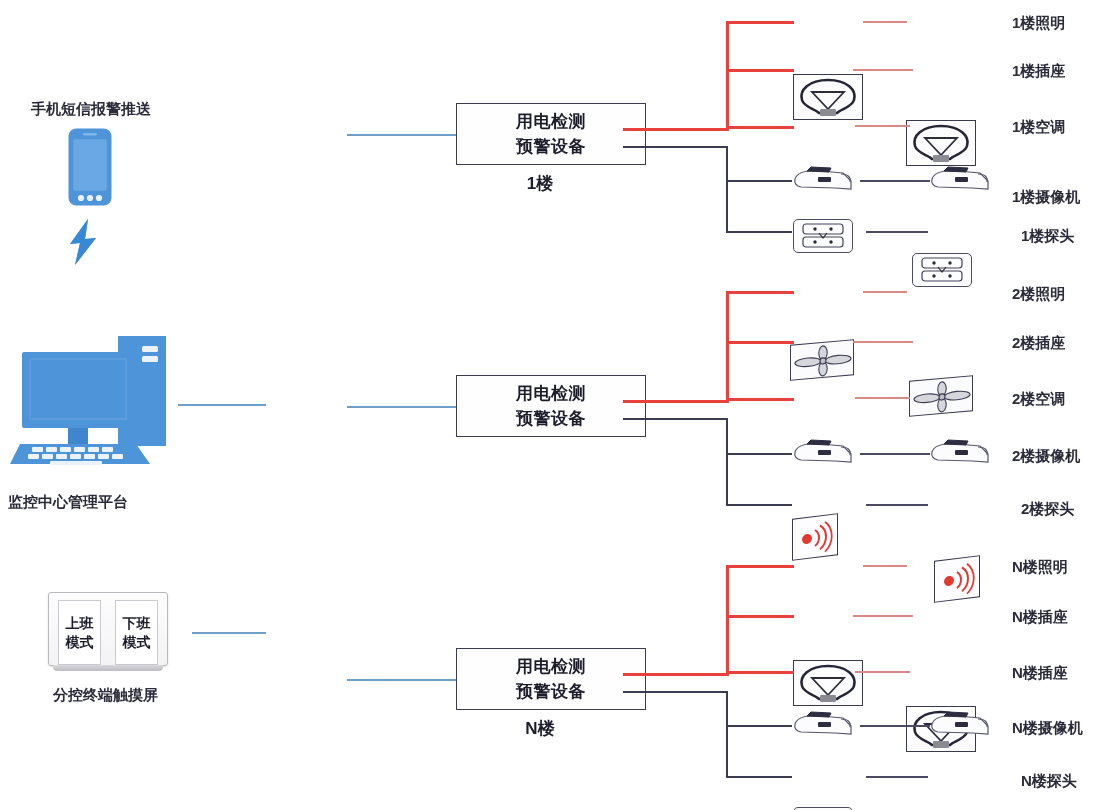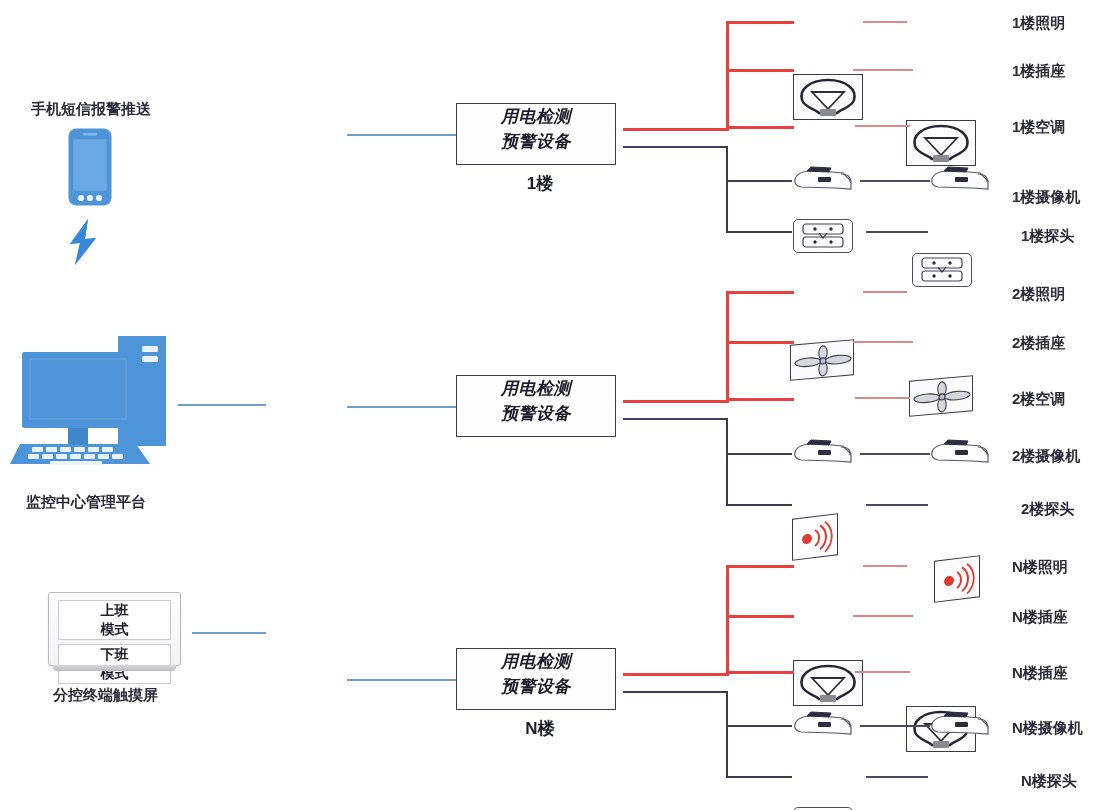--- a/index.html
+++ b/index.html
@@ -41,29 +41,28 @@
   
   .cn-label {
     color: #2b2b3a;
     font-size: 15px;
     font-weight: bold;
     white-space: nowrap;
   }
 
   
   .dev-box {
-    width: 160px; height: 62px;
+    width: 190px; height: 62px;
     border: 1.6px solid #3c3c50;
     background: #fefeff;
     box-sizing: border-box;
     display: flex;
     flex-direction: column;
     align-items: center;
-    justify-content: flex-start;
-    font-style: italic;
+    justify-content: center;
   }
   .dev-box span {
     color: #1d1d2b;
     font-size: 17px;
     font-weight: bold;
     line-height: 25px;
     letter-spacing: 0.5px;
   }
   .dev-floor {
     width: 168px;
@@ -115,31 +114,30 @@
   }
 
   svg { display: block; overflow: visible; }
 
   
   .blue-fill { fill: #4e94d8; }
   .blue-fill-d { fill: #3f86cd; }
 
   
   .touch-panel {
-    width: 133px; height: 74px;
+    width: 120px; height: 74px;
     background: linear-gradient(#fdfdfd, #f3f3f3);
     border: 1px solid #b9b9bd;
     border-radius: 3px;
     box-sizing: border-box;
     padding: 7px 9px 0 9px;
     display: flex;
-    gap: 4px;
+    gap: 14px;
     box-shadow: 0 1px 2px rgba(0,0,0,0.12);
     position: relative;
-    flex-direction: column;
   }
   .touch-panel:after {
     content: "";
     position: absolute;
     left: 4px; right: 4px; bottom: -6px;
     height: 6px;
     background: linear-gradient(#d7d7dc, #bcbcc2);
     border-radius: 0 0 4px 4px;
   }
   .touch-btn {
@@ -208,21 +206,21 @@
         <rect x="32" y="136" width="11" height="5" rx="1"></rect>
         <rect x="46" y="136" width="11" height="5" rx="1"></rect>
         <rect x="60" y="136" width="11" height="5" rx="1"></rect>
         <rect x="74" y="136" width="11" height="5" rx="1"></rect>
         <rect x="88" y="136" width="11" height="5" rx="1"></rect>
         <rect x="102" y="136" width="11" height="5" rx="1"></rect>
         <rect x="40" y="143" width="52" height="4" rx="1"></rect>
       </g>
     </svg>
   </div>
-  <div class="abs cn-label" style="left:8px; top:493px;margin-left:18px;">监控中心管理平台</div>
+  <div class="abs cn-label" style="left:8px; top:493px;">监控中心管理平台</div>
 
   <div class="abs touch-panel" style="left:48px; top:592px;">
     <div class="touch-btn">上班
 模式</div>
     <div class="touch-btn">下班
 模式</div>
   </div>
   <div class="abs cn-label" style="left:53px; top:686px;">分控终端触摸屏</div>
 
 

